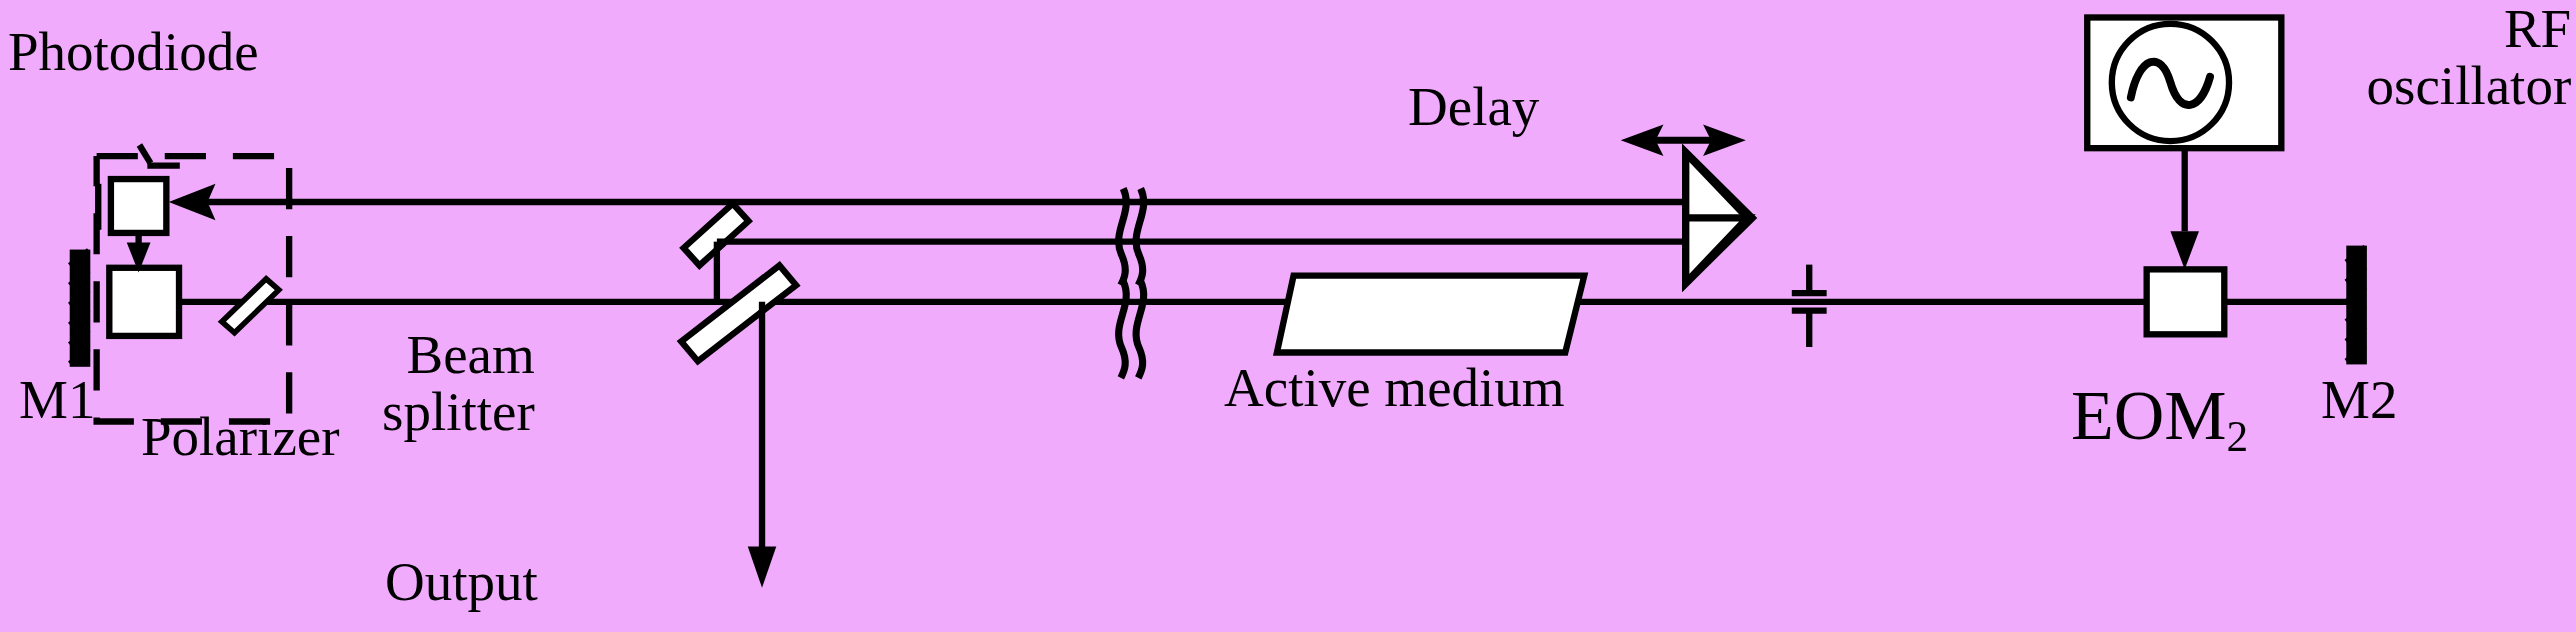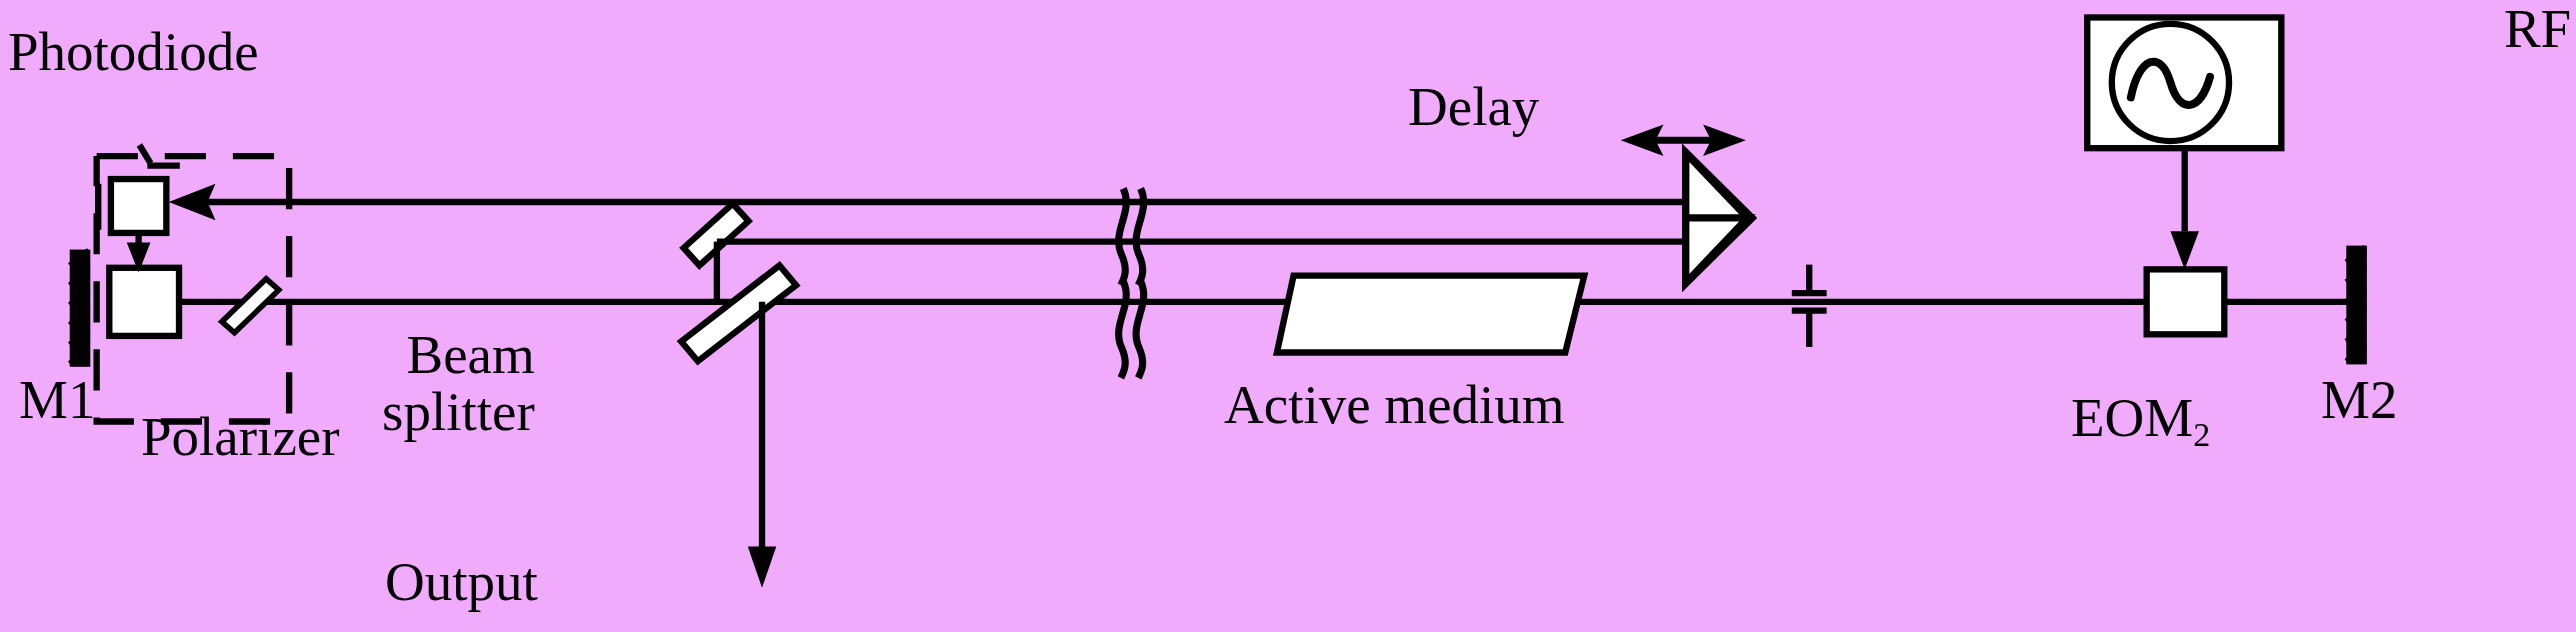--- a/index.html
+++ b/index.html
@@ -144,30 +144,31 @@
   <div class="lbl" style="left:141px;top:379px;font-size:55px;margin-top:30px;">Polarizer</div>
 
 
   <div class="lbl two-line" style="left:382px;top:326px;font-size:55px;">
     <div>Beam</div>
     <div>splitter</div>
   </div>
 
   <div class="lbl" style="left:385px;top:554px;font-size:55px;">Output</div>
 
-  <div class="lbl" style="left:1224px;top:377px;font-size:55px;">Active medium</div>
+  <div class="lbl" style="left:1224px;top:360px;font-size:55px;">Active medium</div>
 
   <div class="lbl" style="left:1408px;top:79px;font-size:55px;">Delay</div>
 
 
 
-  <div class="lbl" style="left:2071px;top:390px;font-size:55px;">
+  <div class="lbl" style="left:2071px;top:380px;font-size:70px;">
     <span>EOM</span><sub>2</sub>
   </div>
 
   <div class="lbl" style="left:2321px;top:372px;font-size:55px;text-align:center;">M2</div>
 
   <div class="lbl two-line ta-r" style="right:4.8px;top:0px;font-size:55px;">
     <div>RF</div>
+    <div>oscillator</div>
   </div>
 
 </div>
 
 
 </body></html>

